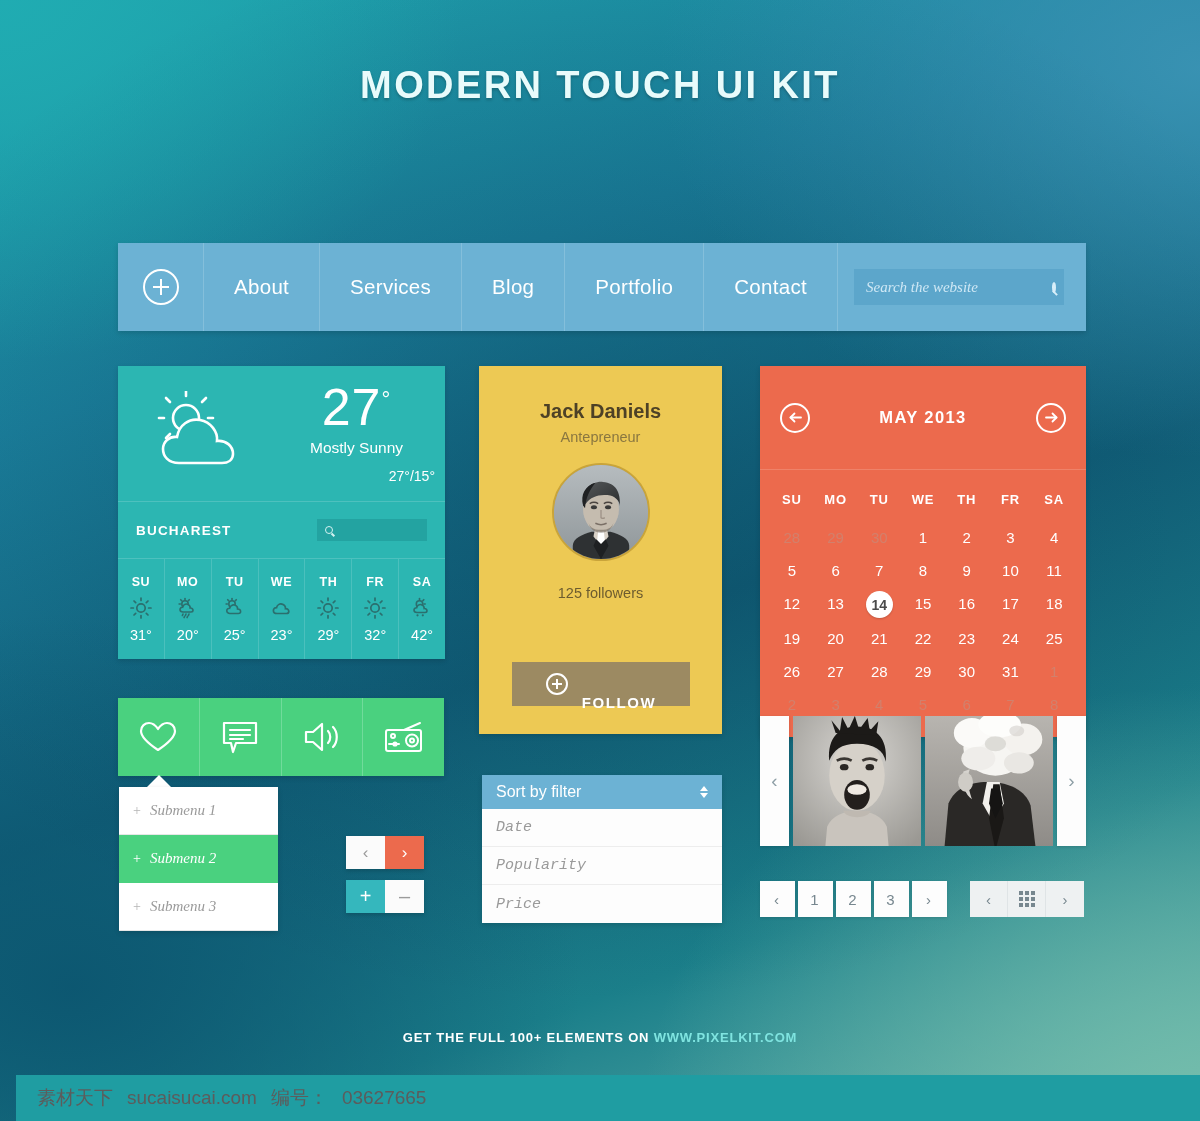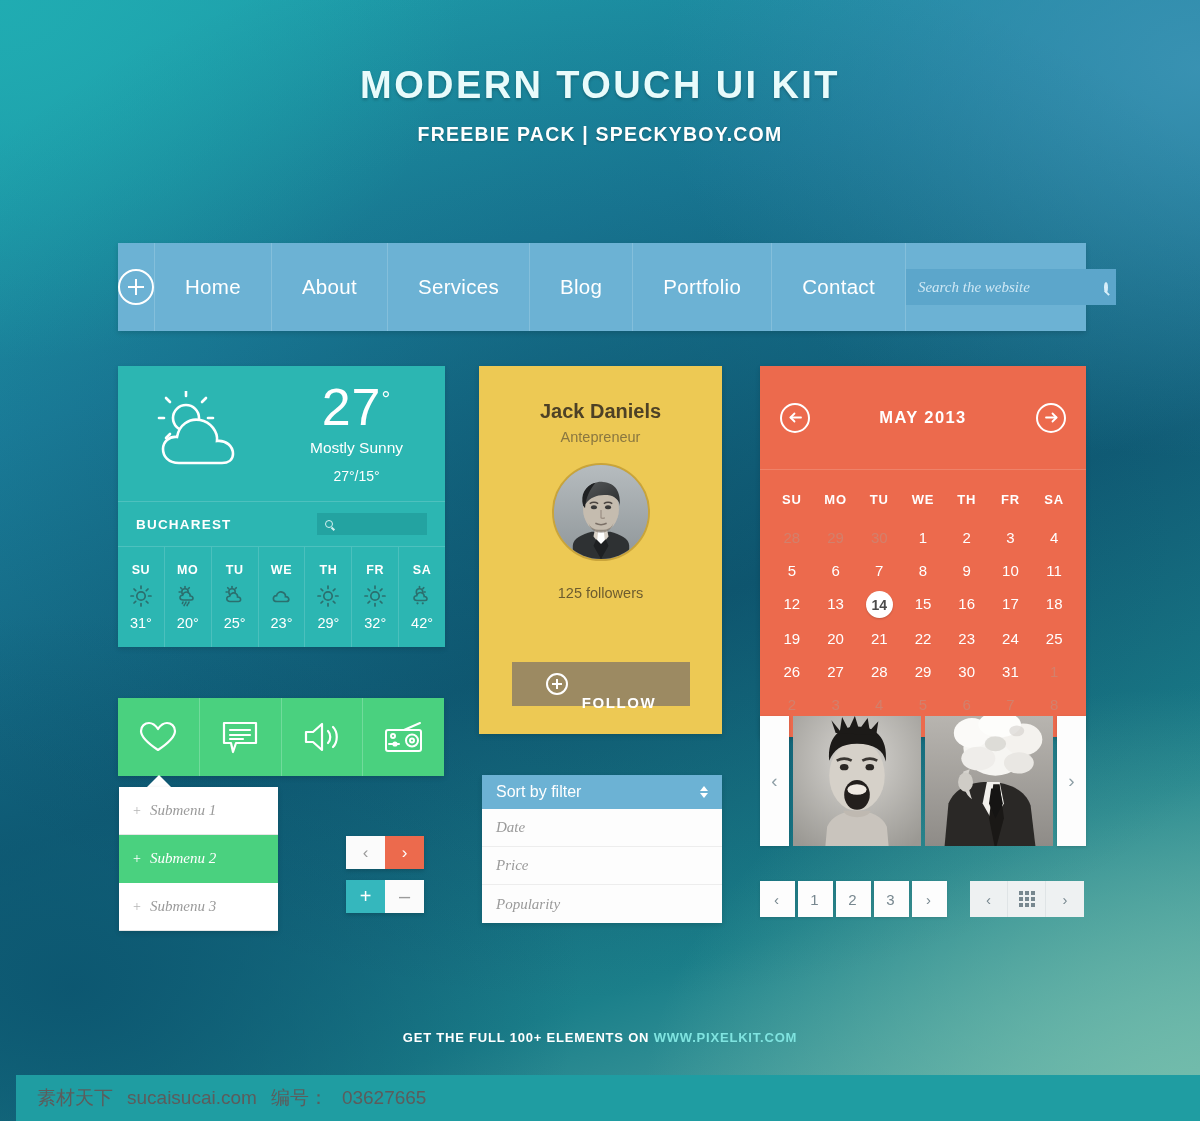--- a/index.html
+++ b/index.html
@@ -88,23 +88,23 @@
   .weather {
     position: absolute; left: 118px; top: 366px; width: 327px;
     background: #2cb6b2; box-shadow: 0 2px 5px rgba(0,0,0,0.14);
   }
   .weather-top { height: 135px; display: flex; align-items: center; padding: 0 4px 0 20px; }
   .wicon { width: 140px; display: flex; align-items: center; justify-content: center; }
   .wtemp { flex: 1; text-align: center; color: #fff; padding-right: 6px; }
   .wtemp .big { font-size: 52px; font-weight: 300; line-height: .95; letter-spacing: 1px; }
   .wtemp .big sup { font-size: 22px; vertical-align: super; font-weight: 300; }
   .wtemp .cond { font-size: 15.5px; margin-top: 7px; }
-  .wtemp .hl { font-size: 14px; margin-top: 11px; }
+  .wtemp .hl { font-size: 14px; margin-top: 11px; text-align: right; }
   .weather-city {
-    height: 46px; display: flex; align-items: center; padding: 0 18px;
+    height: 58px; display: flex; align-items: center; padding: 0 18px;
     border-top: 1px solid rgba(255,255,255,0.16);
     border-bottom: 1px solid rgba(255,255,255,0.16);
   }
   .weather-city .cname { color: #fff; font-weight: 700; font-size: 13.5px; letter-spacing: 1.2px; flex: 1; }
   .wsearch { width: 110px; height: 22px; background: #23a3a1; display: flex; align-items: center; padding: 0 8px; }
   .wsearch .mag2 {
     width: 8px; height: 8px; border: 1.6px solid #d4f2f1; border-radius: 50%; position: relative;
   }
   .wsearch .mag2::after {
     content:""; position: absolute; width: 1.6px; height: 4px; background: #d4f2f1;
@@ -236,21 +236,21 @@
   .sort-head .updown { display: flex; flex-direction: column; gap: 2px; }
   .sort-head .updown i {
     display: block; width: 0; height: 0; border-left: 4px solid transparent;
     border-right: 4px solid transparent;
   }
   .sort-head .updown i.u { border-bottom: 5px solid #fff; }
   .sort-head .updown i.d { border-top: 5px solid #fff; }
   .sort-opt {
     height: 38px; background: #fdfdfd; border-bottom: 1px solid #ededed;
     display: flex; align-items: center; padding-left: 14px;
-    font-family: Liberation Serif, serif; font-style: italic; font-size: 15px; color: #9a9a9a;
+    font-family: Liberation Mono, monospace; font-style: italic; font-size: 15px; color: #9a9a9a;
     cursor: pointer;
   }
   .sort-opt:last-child { border-bottom: none; }
 
   
   .gallery {
     position: absolute; left: 760px; top: 716px; width: 326px; height: 130px;
     display: flex; gap: 4px;
   }
   .gal-arrow {
@@ -296,28 +296,26 @@
 </head>
 <body>
 
 <div id="bg"></div>
 <div id="bgshade"></div>
 
 <div id="wrap">
 
   <div class="header">
     <div class="title">MODERN TOUCH UI KIT</div>
-    <div class="subtitle">FREEBIE PACK | SPECKYBOY.COM</div>
   </div>
 
   <div class="nav">
     <div class="nav-cell nav-plus">
       <div class="circ"></div>
     </div>
-    <div class="nav-cell nav-item">Home</div>
     <div class="nav-cell nav-item">About</div>
     <div class="nav-cell nav-item">Services</div>
     <div class="nav-cell nav-item">Blog</div>
     <div class="nav-cell nav-item">Portfolio</div>
     <div class="nav-cell nav-item">Contact</div>
     <div class="nav-cell nav-search-cell">
       <div class="nav-search">
         <input type="text" placeholder="Search the website" style="">
         <div class="mag"></div>
       </div>
@@ -634,22 +632,22 @@
 
   <div class="sortbox">
     <div class="sort-head">
       <div class="lbl">Sort by filter</div>
       <div class="updown">
           <i class="u"></i>
           <i class="d"></i>
         </div>
     </div>
     <div class="sort-opt">Date</div>
+    <div class="sort-opt">Popularity</div>
     <div class="sort-opt">Price</div>
-    <div class="sort-opt">Popularity</div>
   </div>
 
   <div class="gallery">
     <div class="gal-arrow">‹</div>
     <div class="gal-img">
       <svg viewBox="0 0 120 130" preserveAspectRatio="xMidYMid slice">
         <defs>
           <radialGradient id="g1" cx="50%" cy="35%" r="75%">
             <stop offset="0%" stop-color="#d8d6d2"></stop>
               <stop offset="100%" stop-color="#9a9893"></stop>

